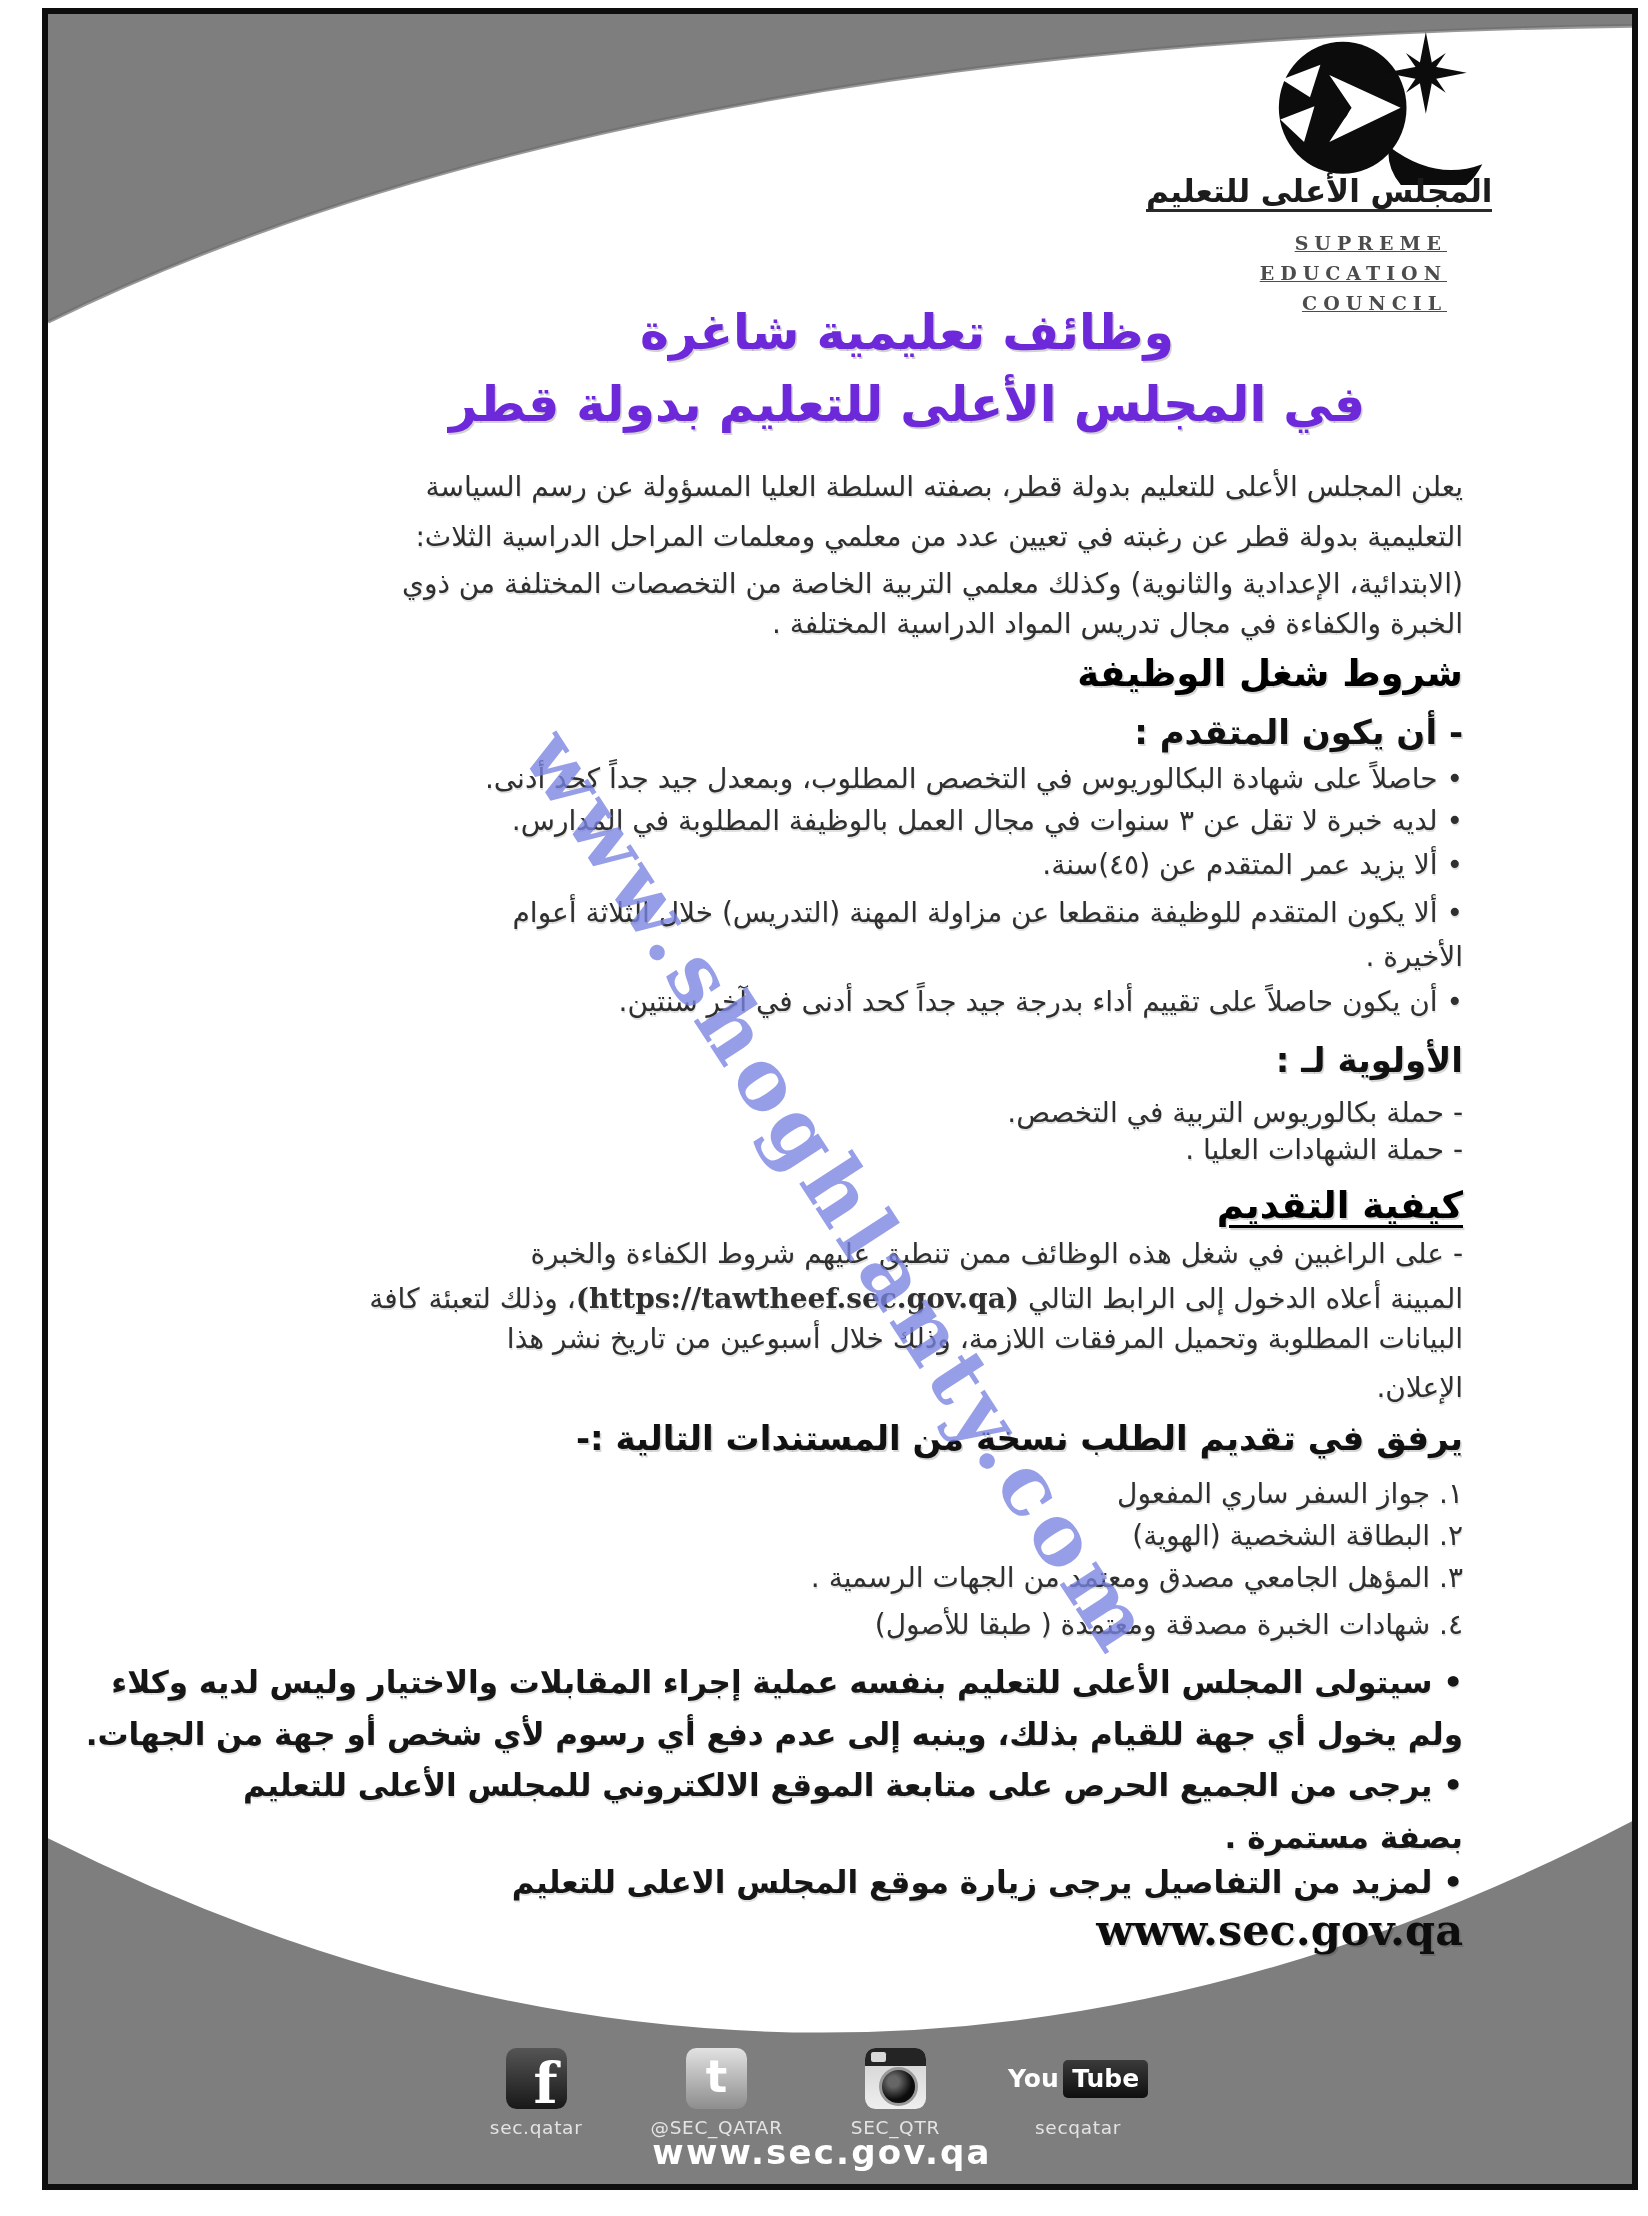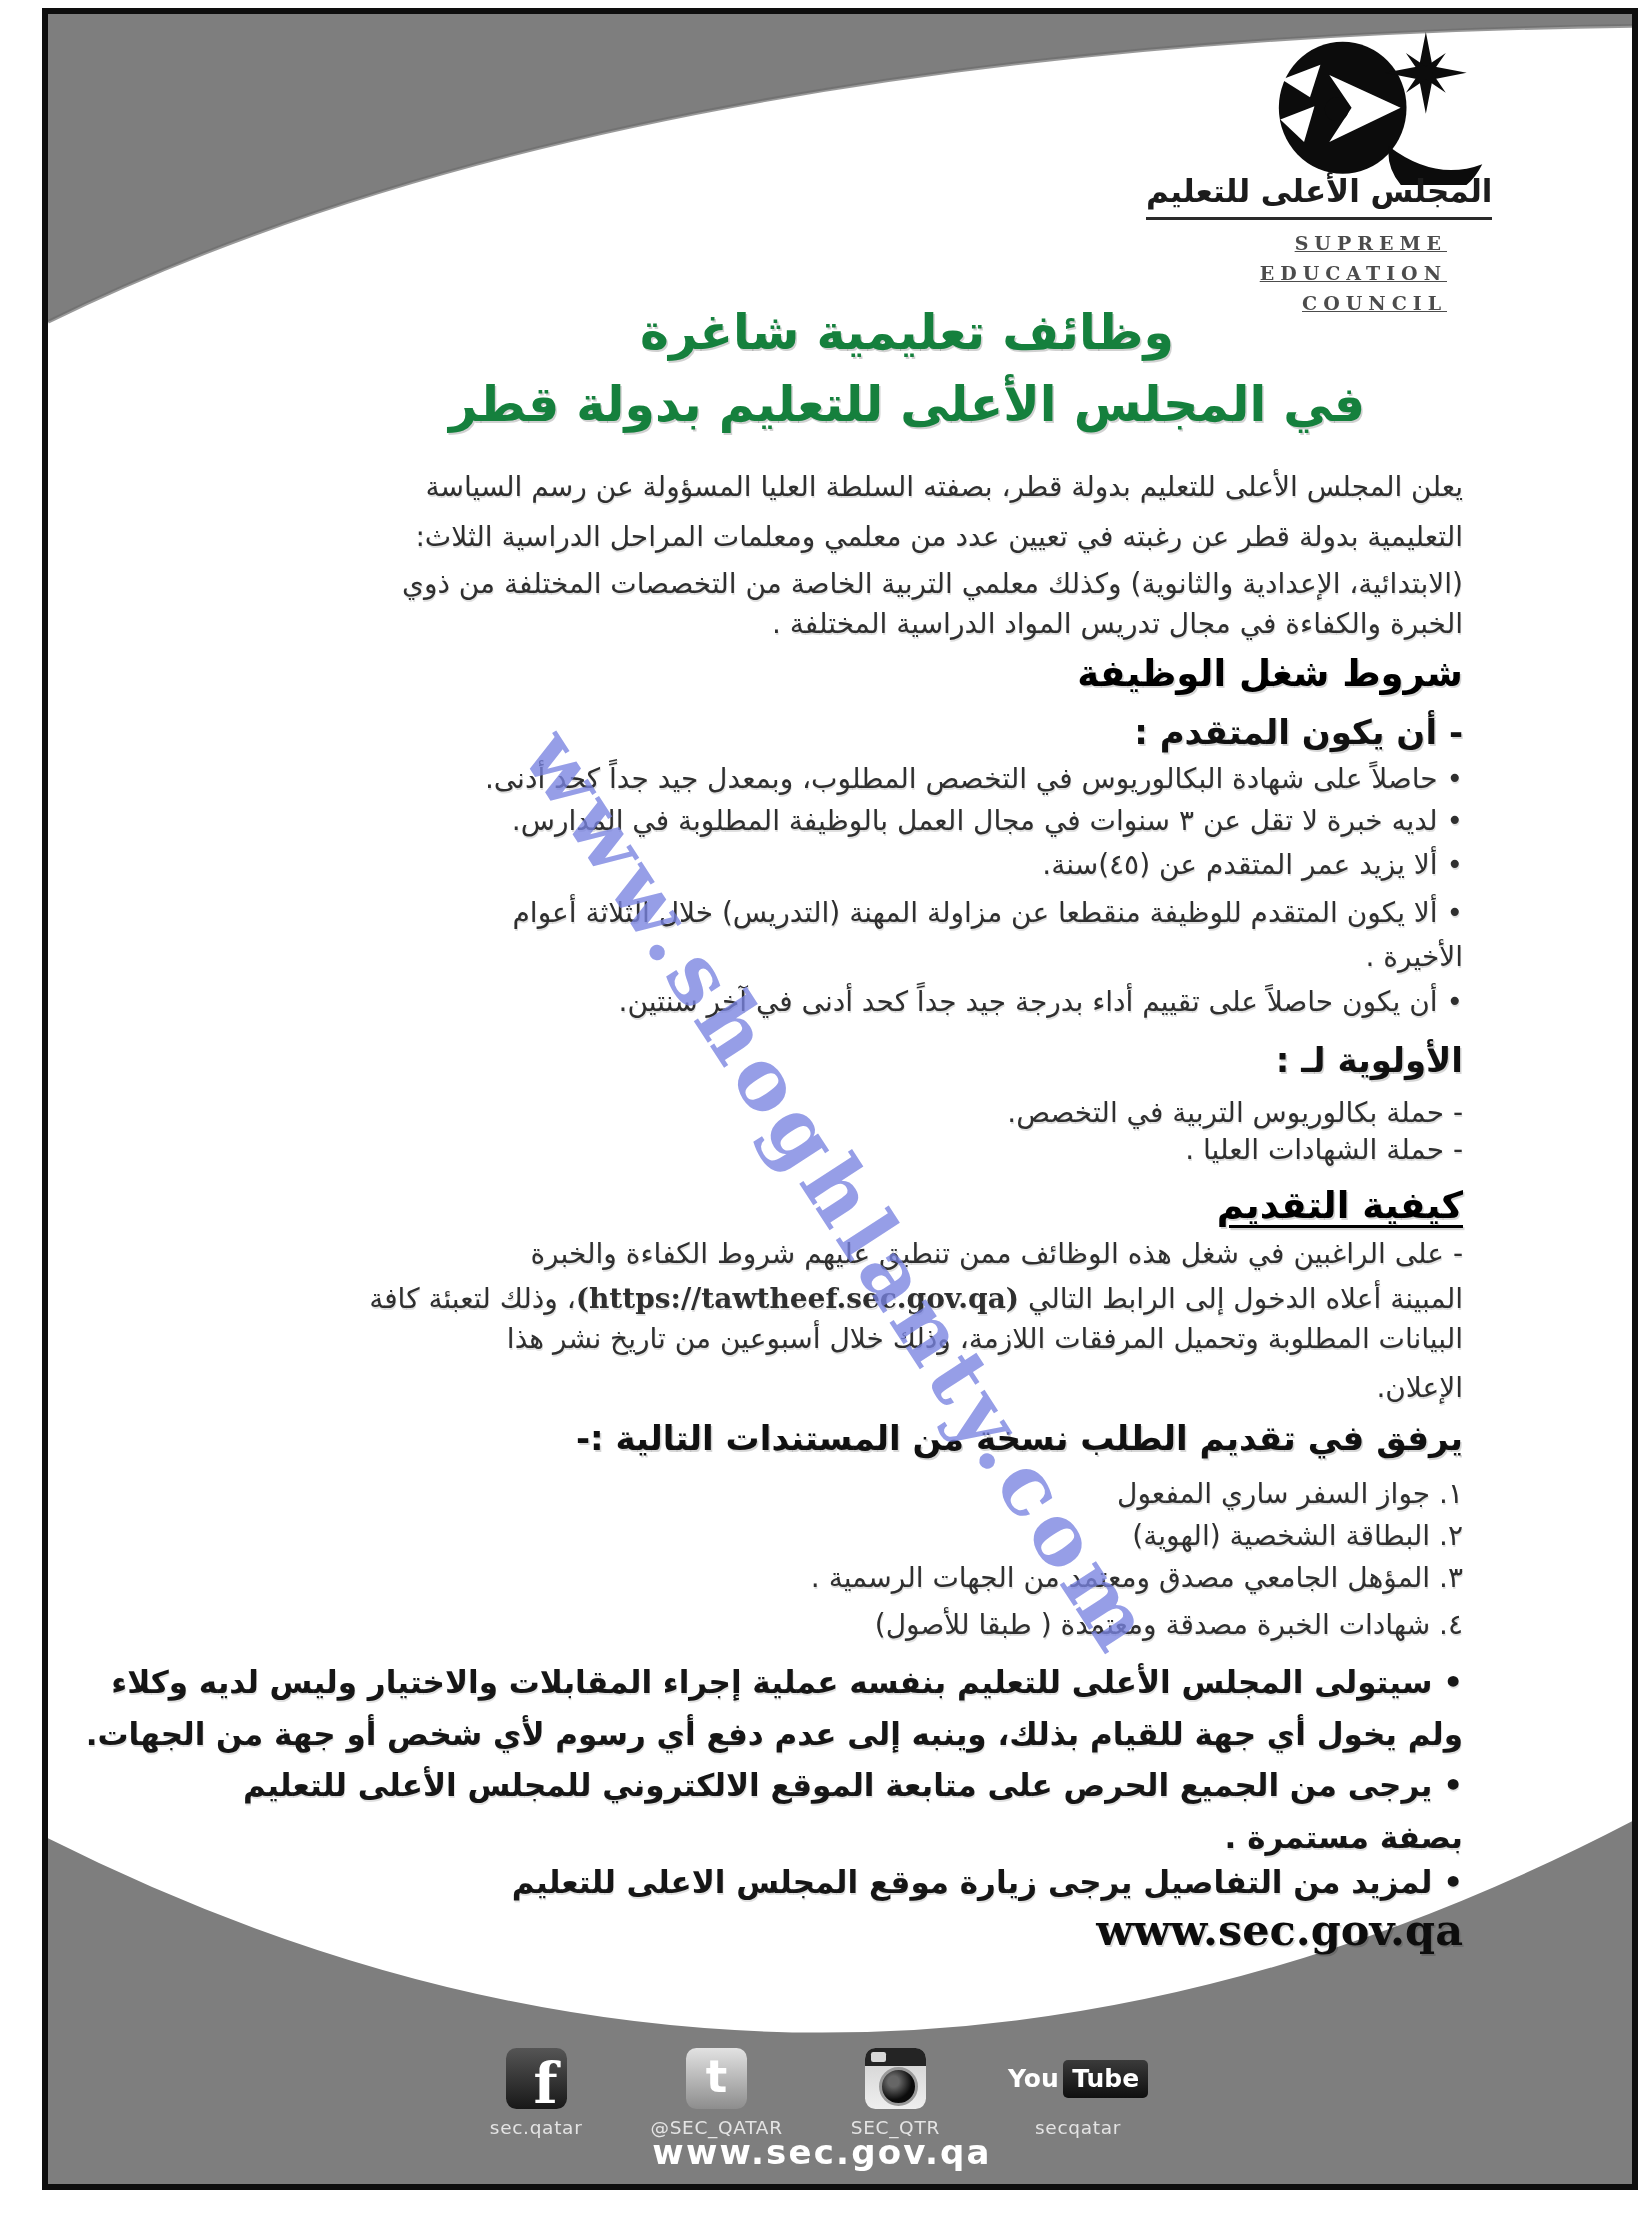--- a/index.html
+++ b/index.html
@@ -6,28 +6,28 @@
   .page{position:relative;width:1648px;height:2216px;background:#fff;overflow:hidden;
         font-family:"DejaVu Sans",sans-serif;}
   .frame{position:absolute;left:42px;top:8.2px;width:1584px;height:2170px;
          border:6px solid #0e0e0e;background:#fff;}
   .bg-svg{position:absolute;left:0;top:0;width:100%;height:100%;}
 
   
   .logo-svg{position:absolute;left:1213px;top:15px;width:297px;height:156px;}
   .logo-ar{position:absolute;left:1098px;top:159px;white-space:nowrap;direction:rtl;
            font-size:31px;font-weight:bold;color:#1c1c1c;border-bottom:3px solid #2a2a2a;
-           padding-bottom:8px;}
+           padding-bottom:0;}
   .logo-en{position:absolute;right:185px;top:214px;text-align:right;
            font-family:"DejaVu Serif",serif;font-size:19px;line-height:30px;
            letter-spacing:6px;color:#4c4c4c;font-weight:bold;text-decoration:underline;}
 
   
   .title-block{position:absolute;left:134px;right:0;top:283px;text-align:center;direction:rtl;}
-  .title-line{font-size:49px;font-weight:bold;color:#15803d;line-height:72px;
+  .title-line{font-size:49px;font-weight:bold;color:#6d28d9;line-height:72px;
               text-shadow:1.5px 2.2px 0 rgba(0,0,0,0.18);}
 
   
   .content{position:absolute;left:197px;right:169px;top:0;height:100%;direction:rtl;}
   .ln{position:absolute;right:0;white-space:nowrap;font-size:28px;color:#2f2f2f;
       text-shadow:0.7px 1.5px 0 rgba(0,0,0,0.12);}
   .cn{position:absolute;left:8px;right:0;text-align:right;white-space:nowrap;
       font-size:28px;color:#2f2f2f;text-shadow:0.7px 1.5px 0 rgba(0,0,0,0.12);}
   .h1{font-size:37px;font-weight:bold;color:#000000;text-shadow:1.5px 2.2px 0 rgba(0,0,0,0.16);}
   .h2{font-size:34px;font-weight:bold;color:#111;text-shadow:1.5px 2.2px 0 rgba(0,0,0,0.16);}

